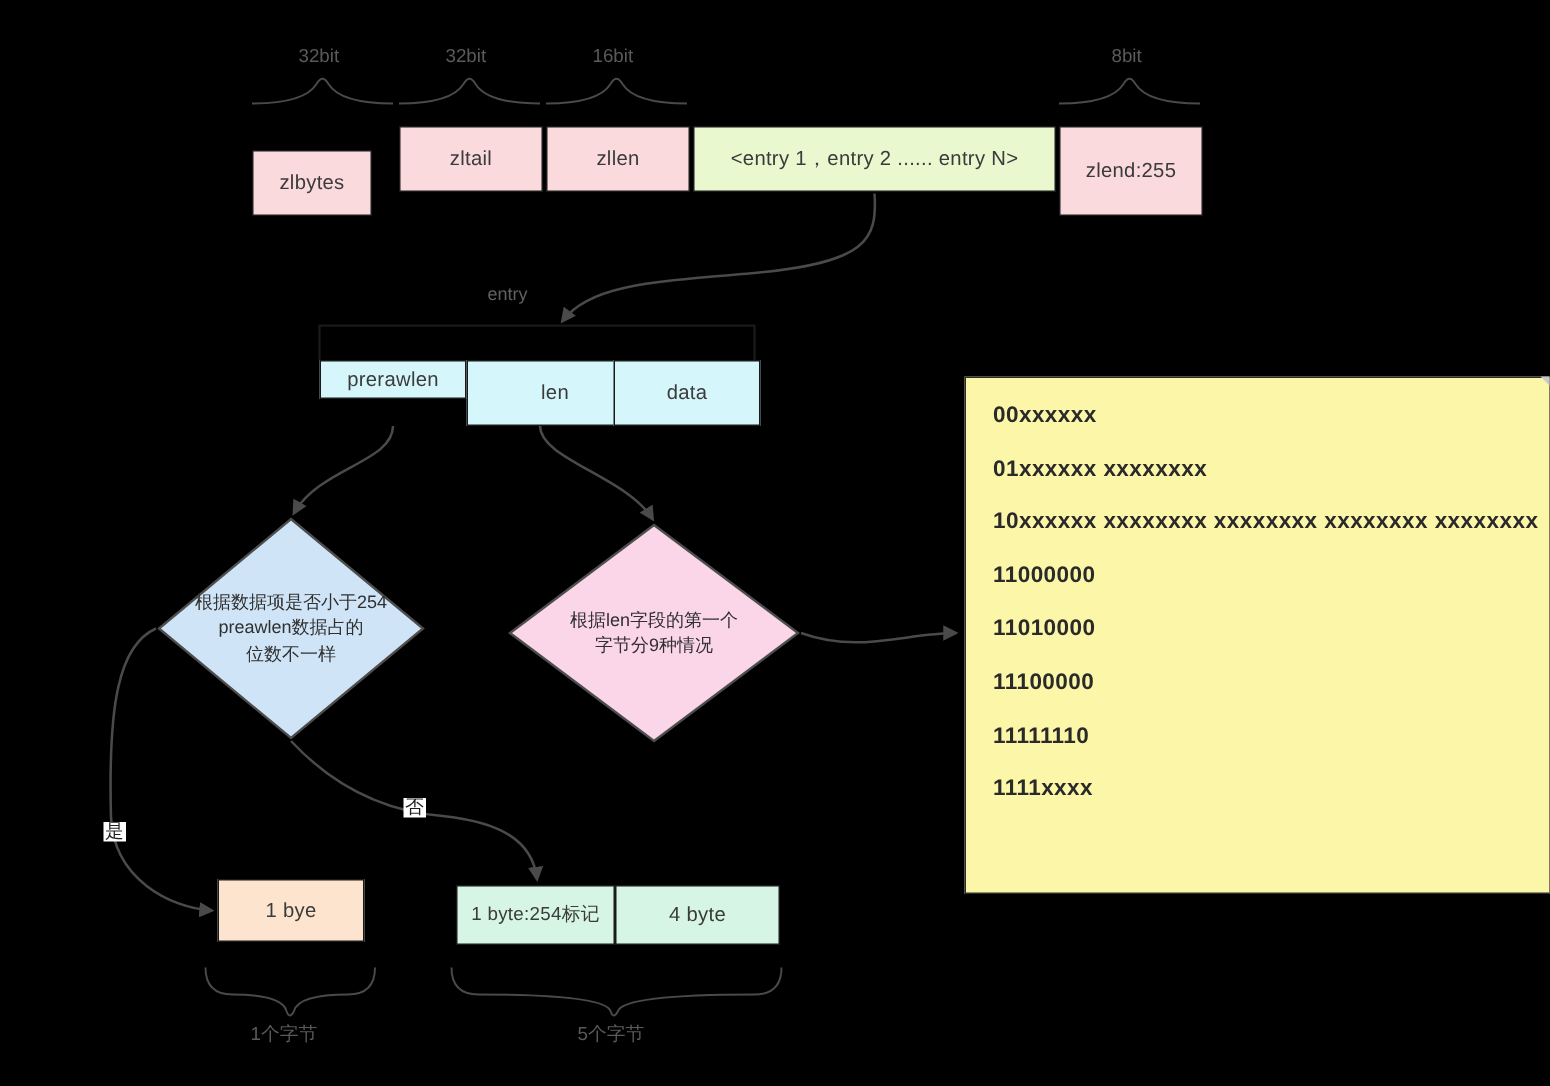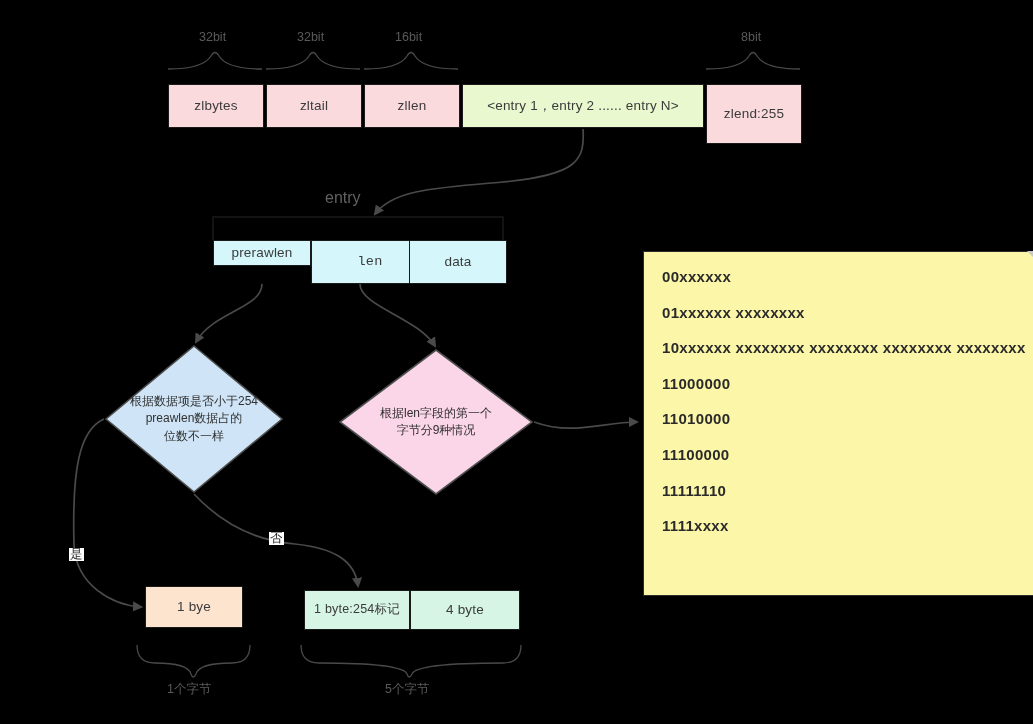--- a/index.html
+++ b/index.html
@@ -40,21 +40,21 @@
   .cyan  { background: #d5f7fb; }
   .peach { background: #fde4cf; }
   .mint  { background: #d6f5e4; }
 
   .bitlabel, .bytelabel, .edgelabel, .entrylabel {
     position: absolute;
     color: #5a5a5a;
     font-size: 12.5px;
     white-space: nowrap;
   }
-  .entrylabel { color: #616161; font-size: 16px; }
+  .entrylabel { color: #616161; font-size: 12px; }
   .edgelabel {
     color: #1f1f1f;
     background: #ffffff;
     font-size: 12.5px;
     padding: 0 1px;
     line-height: 1.05;
   }
 
   .diamond {
     position: absolute;
@@ -149,30 +149,30 @@
     <g fill="none" stroke="#4a4a4a" stroke-width="1.3">
       <path d="M268,645 Q268,663 286,663 Q370,663 374,674 Q376,680 379,674 Q383,663 470,663 Q488,663 488,645"></path>
     </g>
   </svg>
 
   <div class="bitlabel" style="left:166px; top:30px;">32bit</div>
   <div class="bitlabel" style="left:264px; top:30px;">32bit</div>
   <div class="bitlabel" style="left:362px; top:30px;">16bit</div>
   <div class="bitlabel" style="left:708px; top:30px;">8bit</div>
 
-  <div class="box pink" style="left:135px; top:84px; width:96px;  height:44px;">zlbytes</div>
+  <div class="box pink" style="left:135px; top:100px; width:80px;  height:44px;">zlbytes</div>
   <div class="box pink" style="left:233px; top:84px; width:96px;  height:44px;">zltail</div>
   <div class="box pink" style="left:331px; top:84px; width:96px;  height:44px;">zllen</div>
   <div class="box green" style="left:429px; top:84px; width:242px; height:44px;">&lt;entry 1，entry 2 ...... entry N&gt;</div>
   <div class="box pink" style="left:673px; top:84px; width:96px;  height:60px;">zlend:255</div>
 
   <div class="entrylabel" style="left:292px; top:189px;">entry</div>
 
   <div class="box cyan" style="left:180px; top:240px; width:98px; height:26px;">prerawlen</div>
-  <div class="box cyan" style="left:278px; top:240px; width:118px; height:44px;font-family:Liberation Mono, monospace;">len</div>
+  <div class="box cyan" style="left:278px; top:240px; width:118px; height:44px;">len</div>
   <div class="box cyan" style="left:376px; top:240px; width:98px; height:44px;">data</div>
 
   <div class="diamond" style="left:71px; top:344px; width:180px; height:150px;">
     <svg class="dshape" viewBox="0 0 180 150" preserveAspectRatio="none">
       <polygon points="90,2 178,75 90,148 2,75" fill="#cfe5f7" stroke="#4d4d4d" stroke-width="1.6"></polygon>
     </svg>
     <div class="dtext">根据数据项是否小于254
 preawlen数据占的
 位数不一样</div>
   </div>

